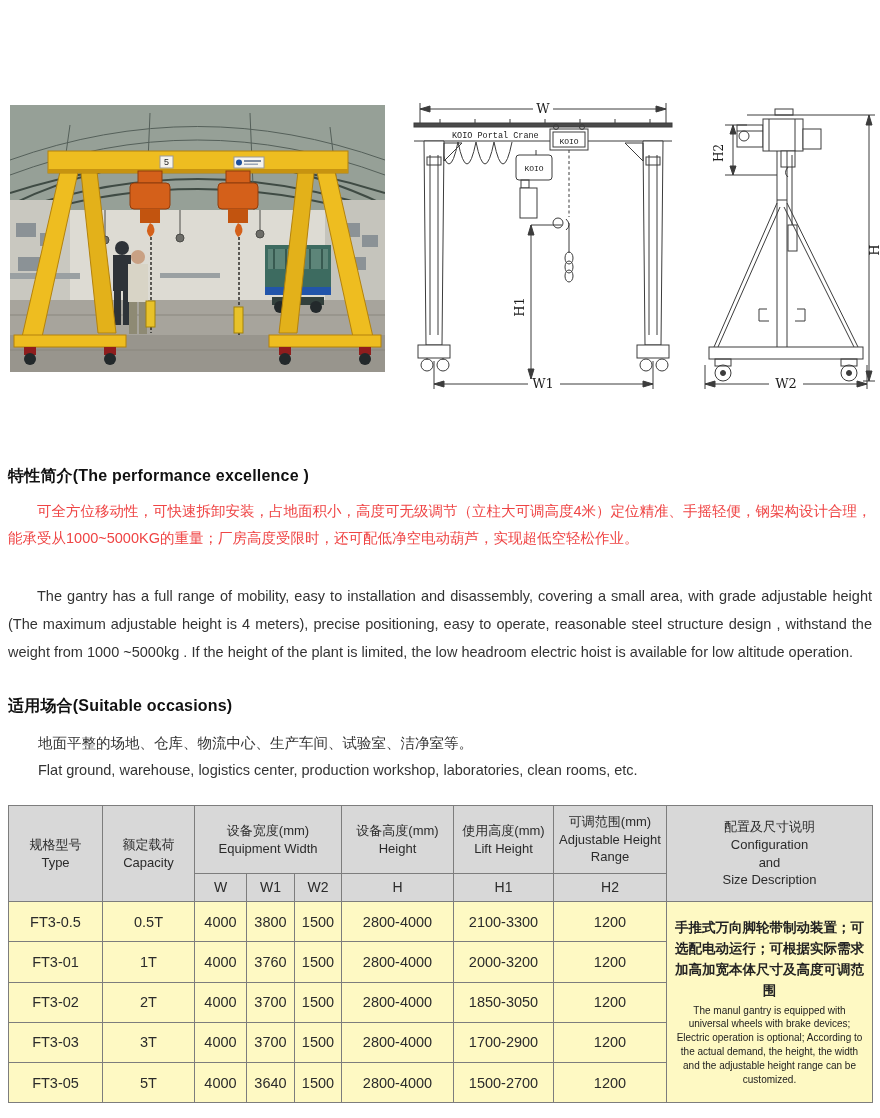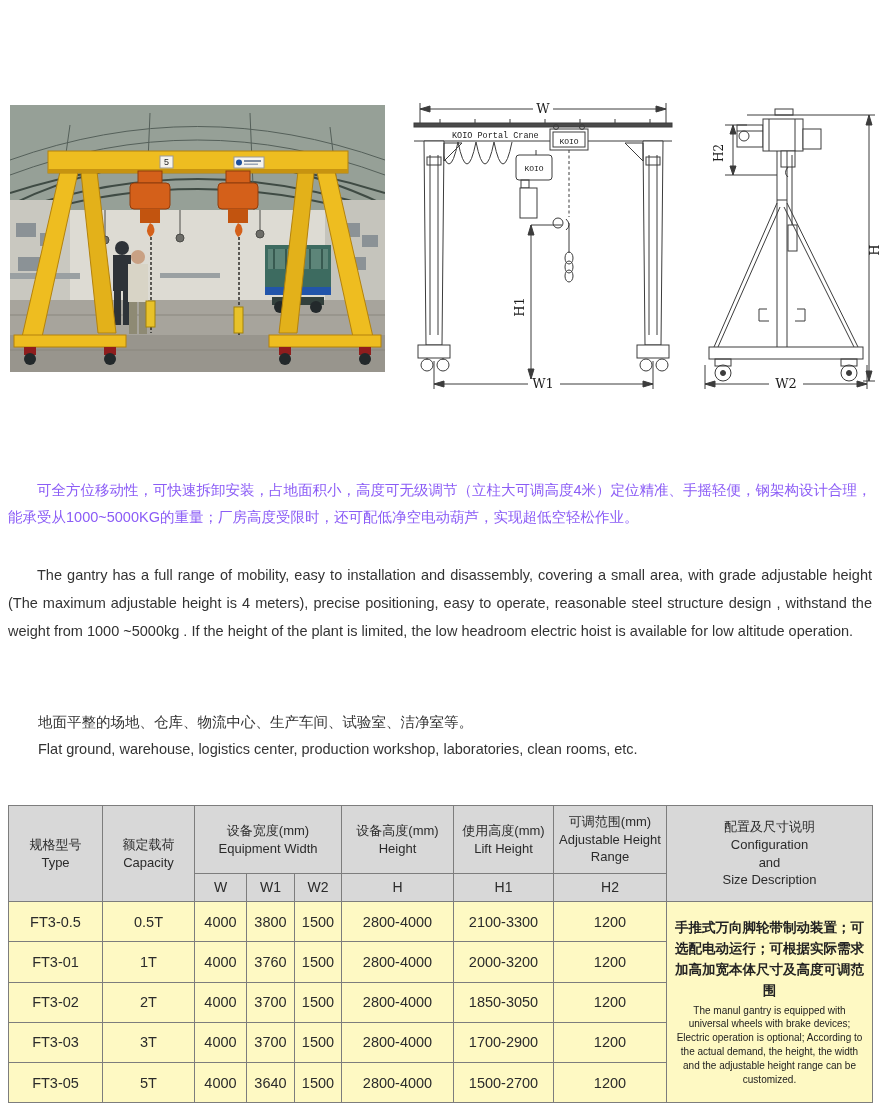--- a/index.html
+++ b/index.html
@@ -16,21 +16,21 @@
   .photo-wrap { width:375px; height:267px; margin-top:10px; flex:none; overflow:hidden; }
   .drawing-front { width:287px; height:297px; margin-left:15px; flex:none; }
   .drawing-side  { width:193px; height:297px; margin-left:2px; flex:none; }
   svg text { font-family:"DejaVu Serif","Liberation Serif",serif; fill:#1c1c1c; }
   svg .mono { font-family:"Liberation Mono","DejaVu Sans Mono",monospace; }
 
   
   .sec-performance { position:absolute; top:466px; left:8px; width:864px; }
   .sec-occasions   { position:absolute; top:696px; left:8px; width:864px; }
   h2.sec-head { font-size:16px; font-weight:bold; color:#111; letter-spacing:0.2px; }
-  p.para-zh  { margin-top:11px; font-size:14.5px; line-height:1.85; text-indent:2em; color:#8b5cf6; }
+  p.para-zh  { margin-top:11px; font-size:14.5px; line-height:1.85; text-indent:2em; color:#ef4444; }
   p.para-en  { margin-top:30px; font-size:14.5px; line-height:1.95; text-indent:2em; color:#333; text-align:justify; }
   .occ-lines { margin-top:13px; margin-left:30px; font-size:14.5px; line-height:1.85; color:#333; }
 
   
   table.spec {
     position:absolute; top:805px; left:8px; width:864px;
     border-collapse:collapse; table-layout:fixed;
   }
   table.spec th, table.spec td {
     border:1px solid #7d7d7d; text-align:center; vertical-align:middle;
@@ -339,25 +339,27 @@
             <polygon points="178,289 168,286 168,292" fill="#3c3c3c"></polygon>
         </g>
         <text x="34" y="58" font-size="12" text-anchor="middle" transform="rotate(-90 34 58)">H2</text>
         <text x="190" y="155" font-size="13" text-anchor="middle" transform="rotate(-90 190 155)">H</text>
         <text x="97" y="293" font-size="13" text-anchor="middle">W2</text>
       </svg>
     </div>
   </div>
 
   <section class="sec-performance">
+    <h2 class="sec-head">特性简介(The performance excellence )</h2>
     <p class="para-zh">可全方位移动性，可快速拆卸安装，占地面积小，高度可无级调节（立柱大可调高度4米）定位精准、手摇轻便，钢架构设计合理，能承受从1000~5000KG的重量；厂房高度受限时，还可配低净空电动葫芦，实现超低空轻松作业。</p>
     <p class="para-en">The gantry has a full range of mobility, easy to installation and disassembly, covering a small area, with grade adjustable height (The maximum adjustable height is 4 meters),  precise positioning, easy to operate, reasonable steel structure design , withstand the weight from 1000 ~5000kg . If the height of the plant is limited,  the  low headroom electric hoist is available  for low altitude operation.</p>
   </section>
 
   <section class="sec-occasions">
+    <h2 class="sec-head">适用场合(Suitable occasions)</h2>
     <div class="occ-lines">
       <div>地面平整的场地、仓库、物流中心、生产车间、试验室、洁净室等。</div>
       <div>Flat ground, warehouse, logistics center, production workshop, laboratories, clean rooms, etc.</div>
     </div>
   </section>
 
   <table class="spec">
     <colgroup>
       <col style="width:94px">
         <col style="width:92px">

